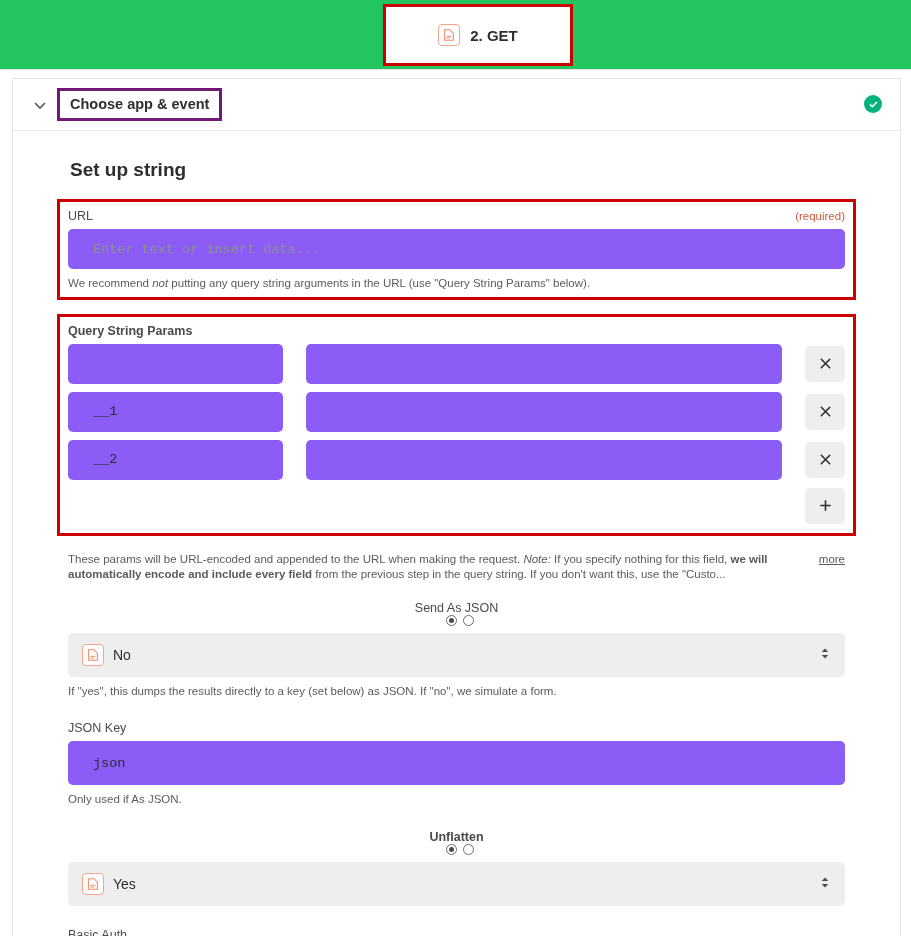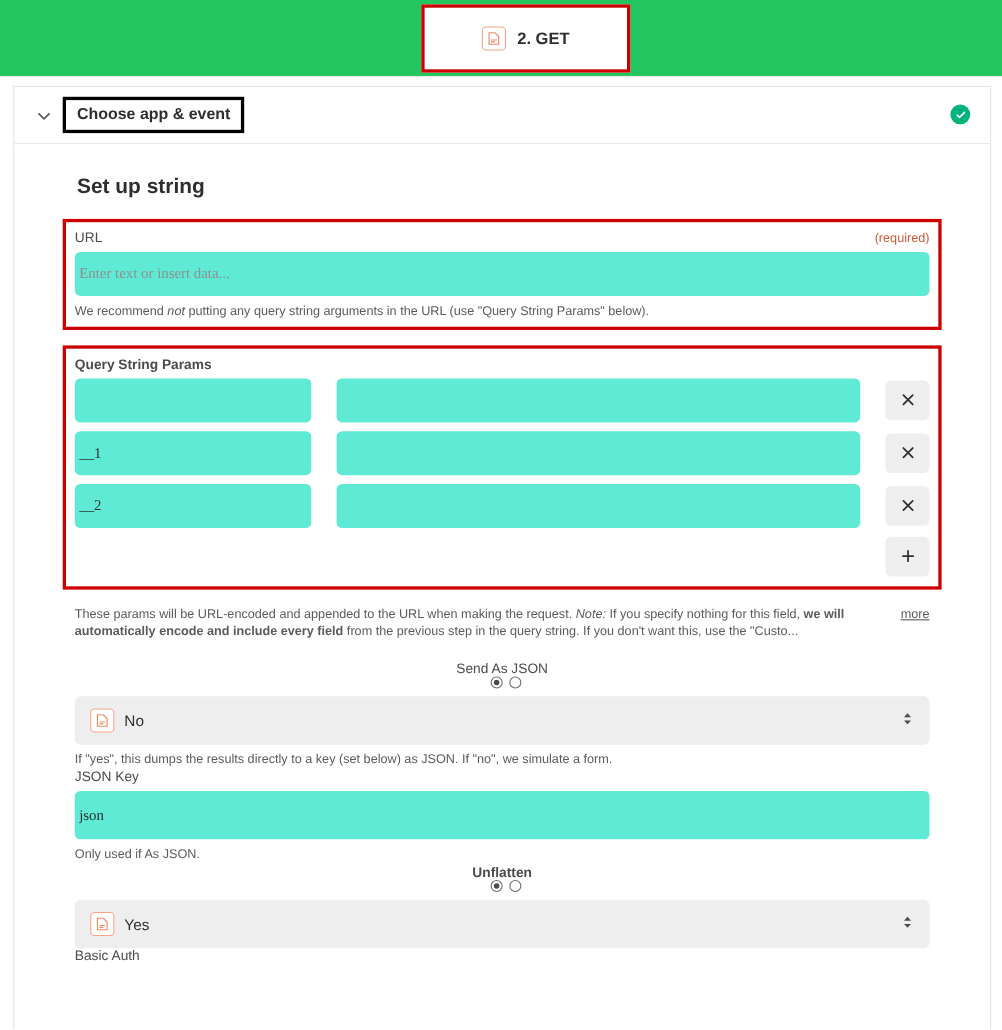--- a/index.html
+++ b/index.html
@@ -75,21 +75,21 @@
     padding: 0 16px;
   }
   .chevron {
     width: 22px; height: 22px;
     display: inline-flex; align-items: center; justify-content: center;
     color: #5b5b5b;
     flex: none;
     margin-right: 6px;
   }
   .section-label-box {
-    border: 3px solid #000000;
+    border: 3px solid #701a75;
     padding: 5px 10px 6px 10px;
     display: inline-flex;
     align-items: flex-start;
   }
   .section-label {
     font-size: 14.5px;
     font-weight: bold;
     color: #2d2e2e;
   }
   .check-circle {
@@ -115,28 +115,28 @@
 
   .field-label {
     font-size: 12.5px;
     color: #4b4b4b;
     margin-bottom: 6px;
   }
   .field-label.bold { font-weight: bold; }
 
   .input {
     height: 40px;
-    background: #5eead4;
+    background: #8b5cf6;
     border: none;
     border-radius: 5px;
     width: 100%;
-    padding: 0 4px;
+    padding: 0 25px;
     font-size: 13.5px;
     color: #2d2e2e;
-    font-family: Liberation Serif, serif;
+    font-family: Liberation Mono, monospace;
   }
   .input::placeholder { color: #8f8f8f; }
 
   .helper {
     font-size: 11.5px;
     color: #5b5b5b;
     line-height: 1.35;
     margin-top: 7px;
   }
   .helper i { font-style: italic; }
@@ -251,21 +251,21 @@
     display: flex;
     align-items: center;
     font-size: 12.5px;
     color: #4b4b4b;
     margin-bottom: 7px;
     flex-direction: column;
   }
   .inline-label.bold { font-weight: bold; justify-content: space-between; }
 
   .mt18 { margin-top: 18px; }
-  .mt22 { }
+  .mt22 { margin-top: 22px; }
 </style>
 </head>
 <body>
 
 <div class="page">
 
   <div class="step-header">
     <div class="step-pill">
       <span class="app-icon">
         <svg width="14" height="14" viewBox="0 0 16 16">

